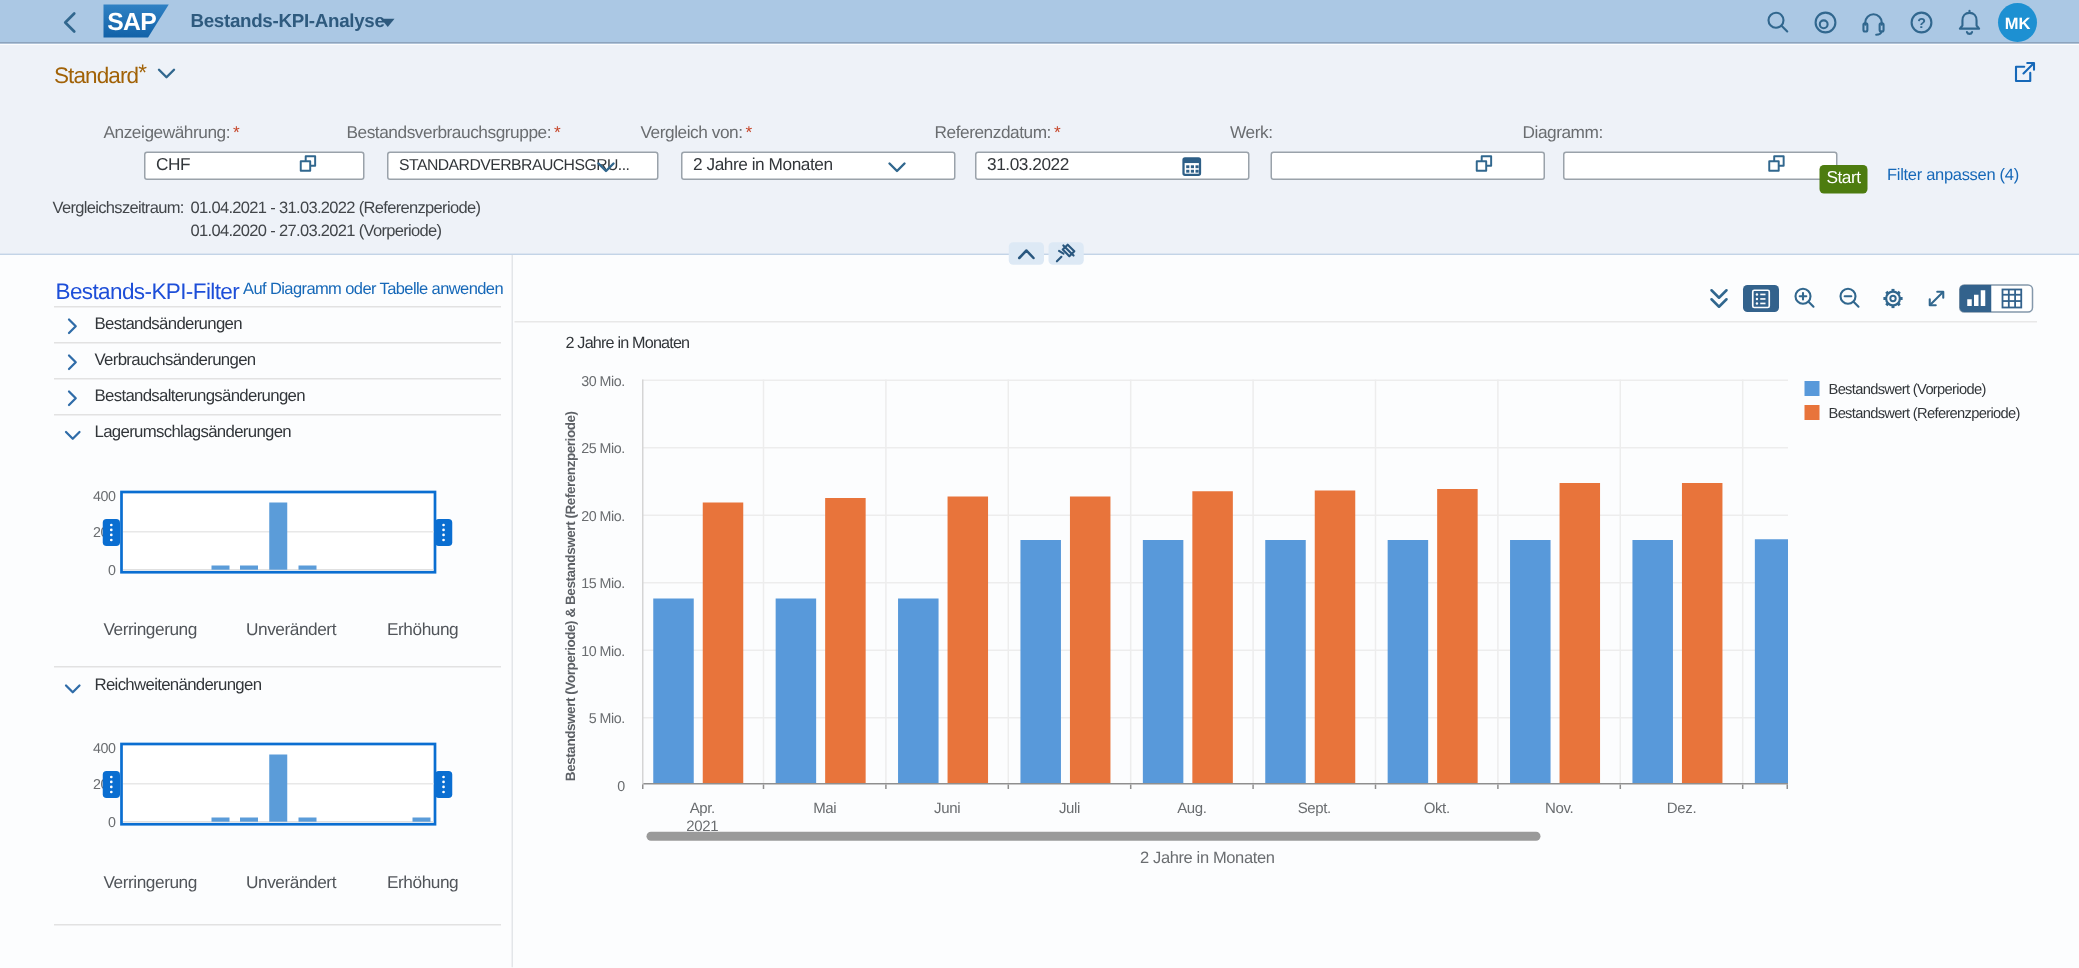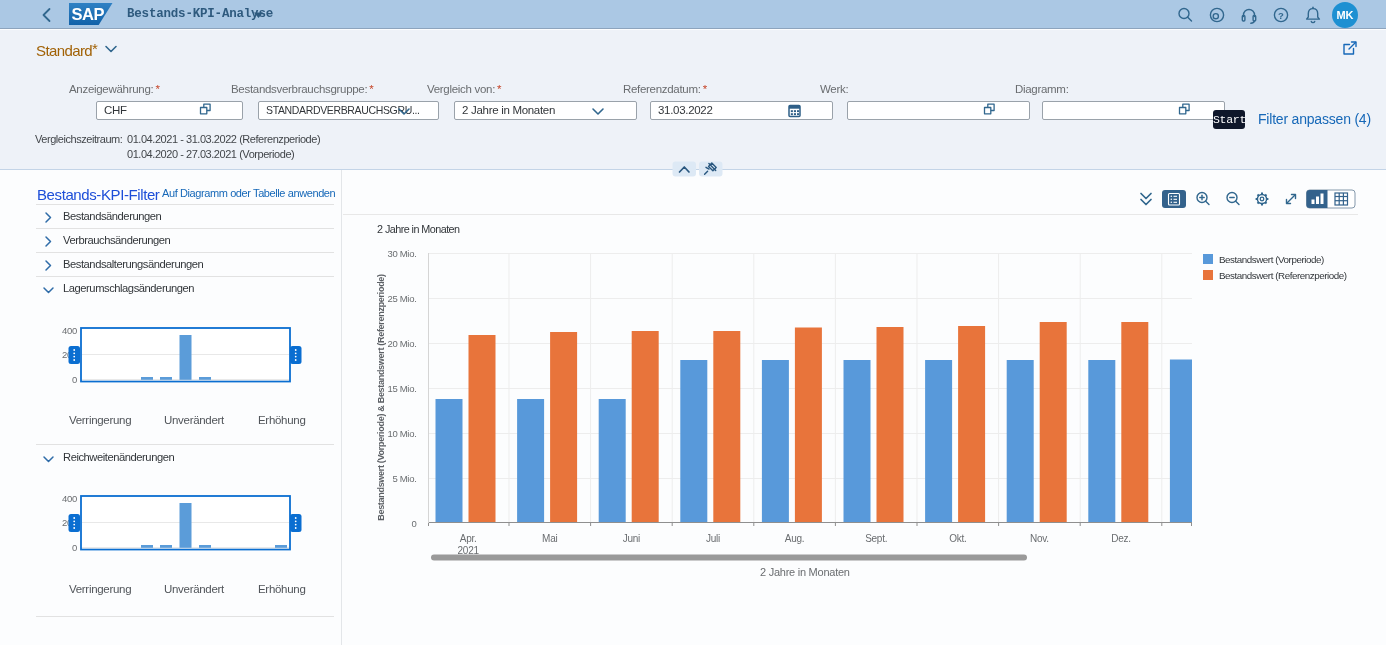--- a/index.html
+++ b/index.html
@@ -5,35 +5,35 @@
   * { margin:0; padding:0; box-sizing:border-box; }
   html,body { width:1386px; height:645px; overflow:hidden; background:#fcfdfe;
     font-family:"Liberation Sans", sans-serif; }
   .abs { position:absolute; }
   #stage { position:relative; width:1386px; height:645px; }
 
   
   #shell { left:0; top:0; width:1386px; height:29px; background:#abc8e4;
     border-bottom:1px solid #8da4bd; }
   #shelltitle { left:127px; top:0; height:28px; line-height:29px; font-size:12.5px;
-    font-weight:bold; color:#2e5a7e; letter-spacing:-0.2px;font-family:Liberation Mono, monospace; }
+    font-weight:bold; color:#2e5a7e; letter-spacing:-0.2px; }
 
   
   #hdr { left:0; top:30px; width:1386px; height:139px; background:#eef2f8; }
   #variant { left:36px; top:40px; font-size:15px; color:#a16207; letter-spacing:-0.6px; }
 
   .flabel { top:83px; font-size:11.5px; color:#6a6d70; letter-spacing:-0.3px; }
   .flabel .req { color:#c6462a; margin-left:2px; }
   .finput { top:101px; height:19px; background:#fff; border:1px solid #9aa2aa;
     border-radius:2px; font-size:11.5px; color:#32363a; line-height:17px;
     padding-left:7px; letter-spacing:-0.3px; white-space:nowrap; overflow:hidden;margin-left:27px; }
-  #startbtn { left:1213px; top:110px; width:32px; height:19px; background:#0f172a;
+  #startbtn { left:1213px; top:110px; width:32px; height:19px; background:#4d7c0f;
     border-radius:3px; color:#fff; font-size:11.5px; text-align:center; line-height:19px;
-    letter-spacing:-0.3px;font-family:Liberation Mono, monospace; }
-  #filteranp { left:1258px; top:111px; font-size:14px; color:#1668b8; letter-spacing:-0.2px; }
+    letter-spacing:-0.3px; }
+  #filteranp { left:1258px; top:111px; font-size:11px; color:#1668b8; letter-spacing:-0.2px; }
 
   .vgl { font-size:11px; color:#42464a; letter-spacing:-0.45px; }
 
   
   #content { left:0; top:170px; width:1386px; height:475px; background:#fcfdfe; }
   #vline { left:341px; top:170px; width:1px; height:475px; background:#e3e6e9; }
 
   
   #lp-title { left:37px; top:186px; font-size:15px; color:#1d4ed8; letter-spacing:-0.4px; }
   #lp-link { left:162px; top:187px; font-size:11px; color:#1668b8; letter-spacing:-0.4px; }

